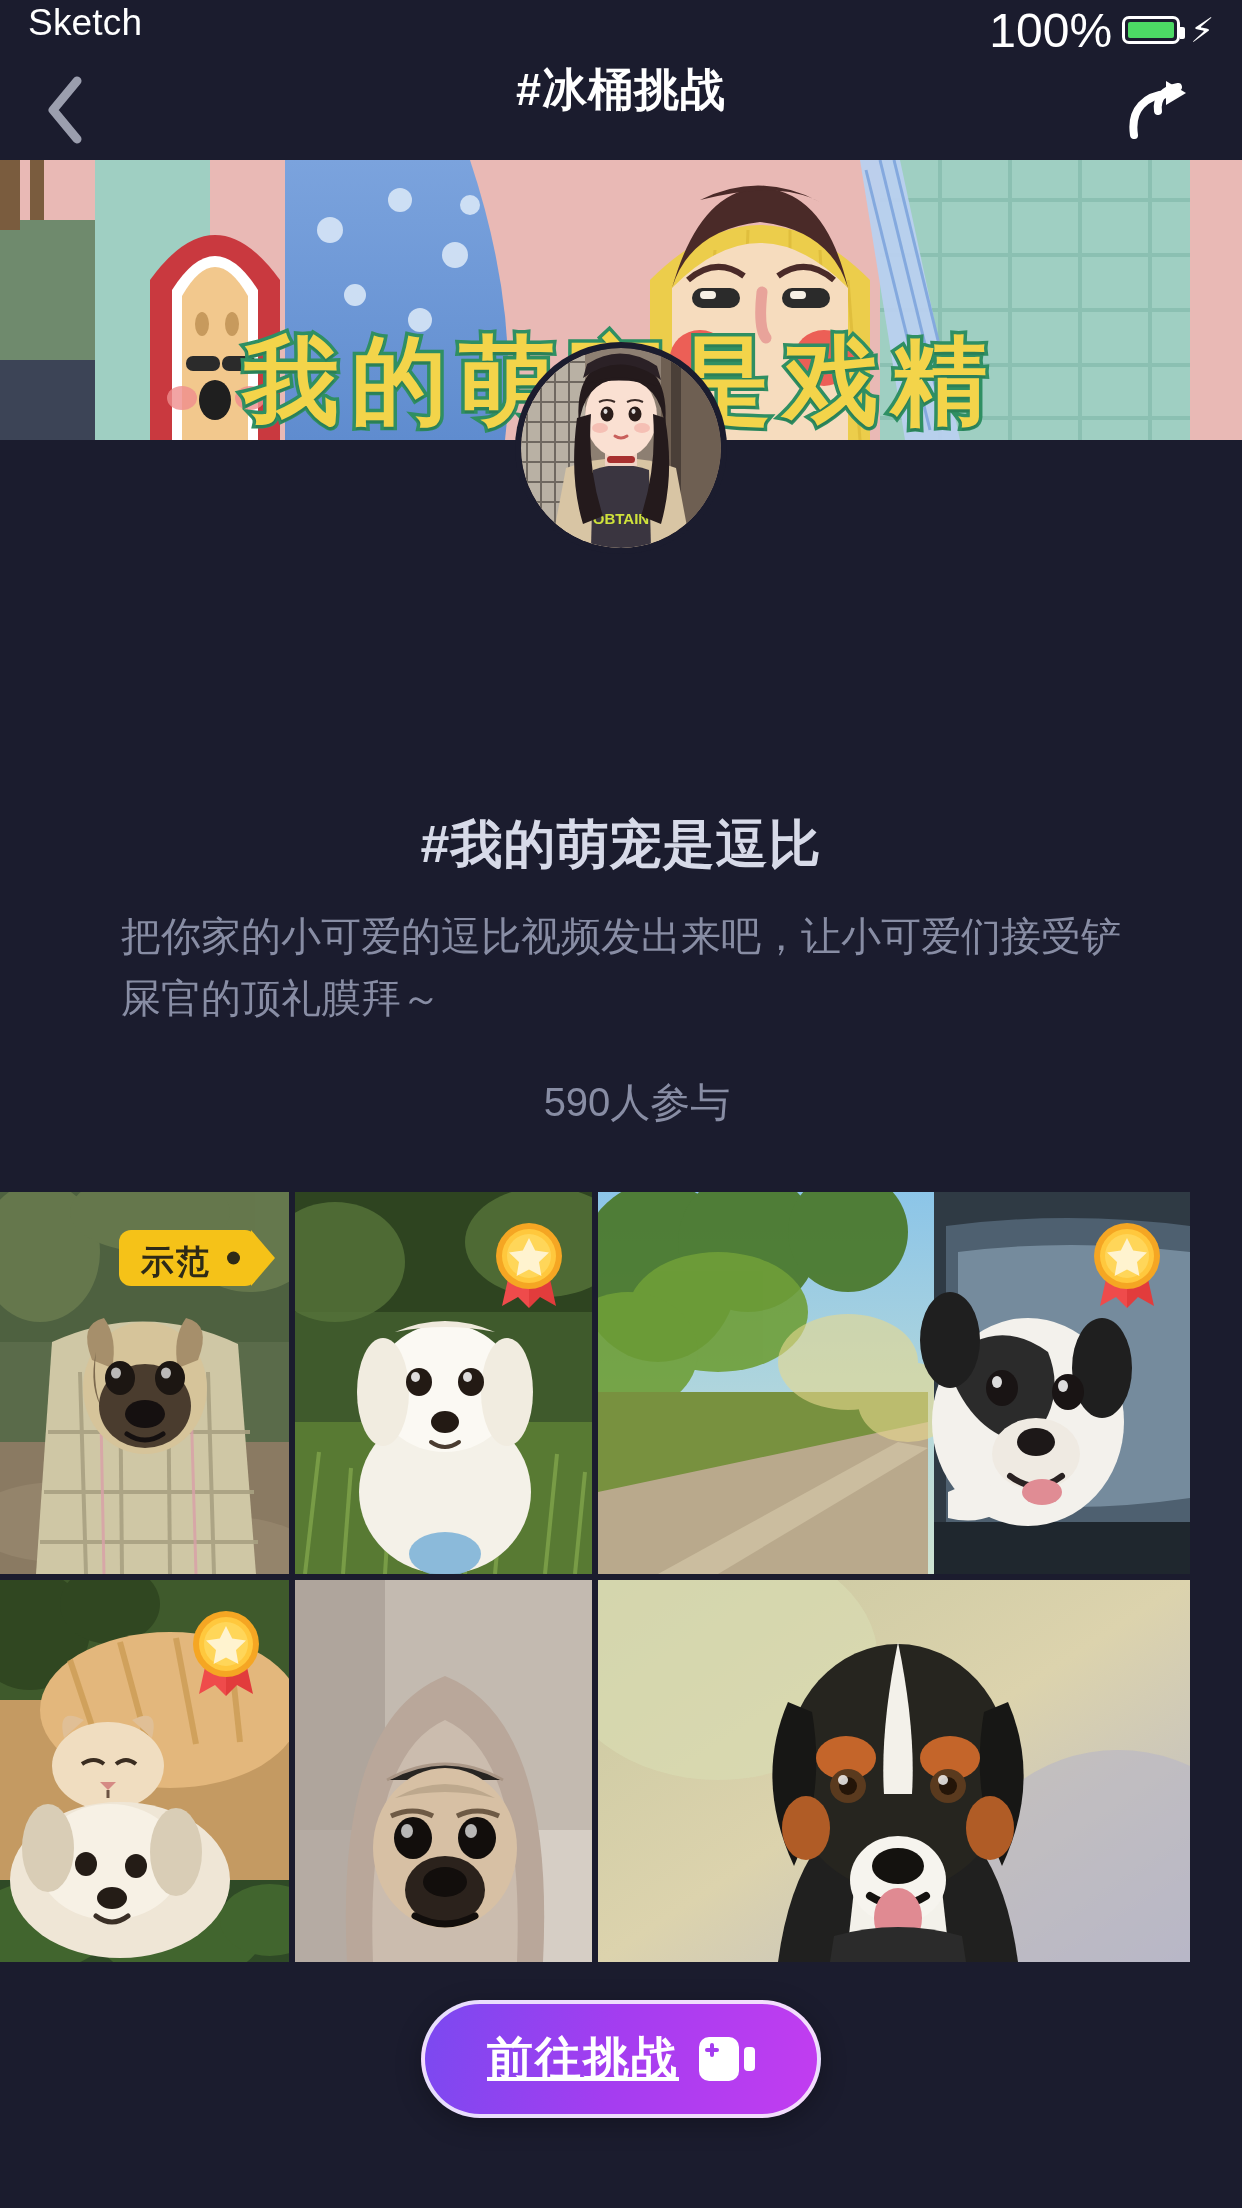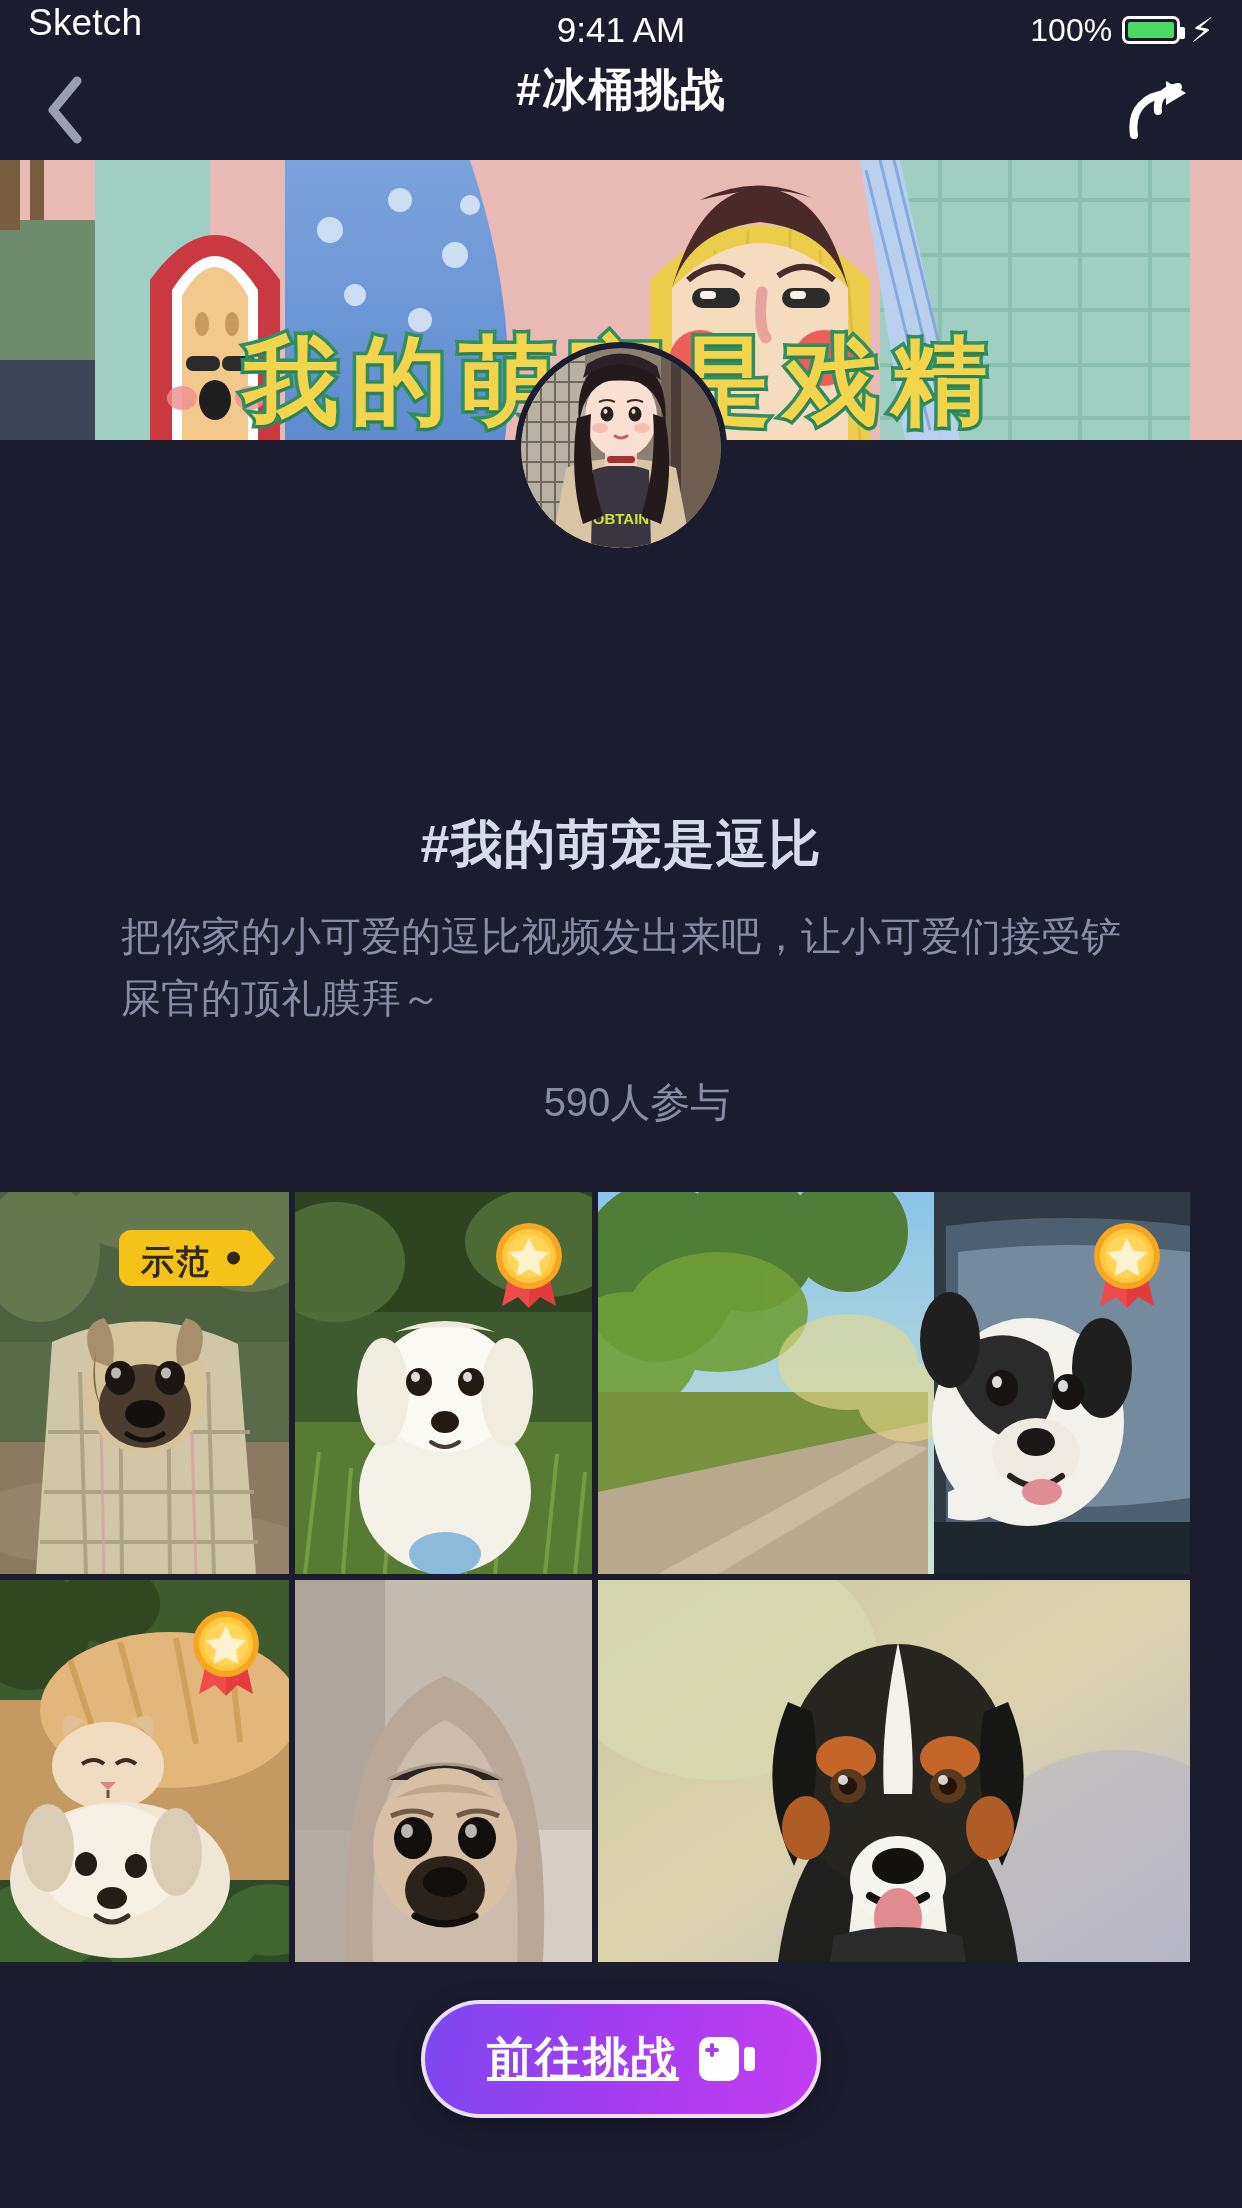--- a/index.html
+++ b/index.html
@@ -21,21 +21,21 @@
   .sig-dots{ display:flex; align-items:center; gap:7px; }
   .sig-dots i{ display:block; width:15px;height:15px;border-radius:50%;
     border:2px solid #fff; background:transparent; }
   .sig-dots i.on{ background:#fff; }
   .carrier{ font-size:37px; letter-spacing:.2px; font-weight:400; }
   .wifi{ width:38px; height:30px; position:relative; margin-left:4px;}
   .wifi svg{ display:block; }
   .sb-center{ position:absolute; left:0; right:0; text-align:center;
     font-size:35px; font-weight:400; pointer-events:none;}
   .sb-right{ margin-left:auto; display:flex; align-items:center; gap:10px; }
-  .batt-pct{ font-size:32px;text-align:center; }
+  .batt-pct{ font-size:48px;text-align:center; }
   .batt{ width:58px;height:28px;border:3px solid #fff;border-radius:7px;
     position:relative; padding:3px; }
   .batt::after{ content:""; position:absolute; right:-8px; top:8px;
     width:5px;height:12px;background:#fff;border-radius:0 2px 2px 0;}
   .batt-fill{ height:100%; background:#4cd964; border-radius:2px; }
   .bolt{ font-size:34px; line-height:1; }
 
   
   .navbar{
     position:absolute; top:60px; left:0; width:1242px; height:100px;
@@ -143,21 +143,20 @@
       </div>
       <div class="carrier">Sketch</div>
       <div class="wifi">
         <svg width="38" height="30" viewBox="0 0 38 30">
           <path d="M19 28 L12.5 19.5 A10.5 10.5 0 0 1 25.5 19.5 Z" fill="#fff"></path>
           <path d="M6.5 13.5 A18.5 18.5 0 0 1 31.5 13.5" stroke="#fff" stroke-width="4.2" fill="none" stroke-linecap="round"></path>
           <path d="M11.5 18.6 A12 12 0 0 1 26.5 18.6" stroke="#fff" stroke-width="4.2" fill="none" stroke-linecap="round"></path>
         </svg>
       </div>
     </div>
-    <div class="sb-center">9:41 AM</div>
     <div class="sb-right">
       <div class="batt-pct">100%</div>
       <div class="batt">
           <div class="batt-fill"></div>
         </div>
       <div class="bolt">⚡</div>
     </div>
   </div>
 
   <div class="navbar">

